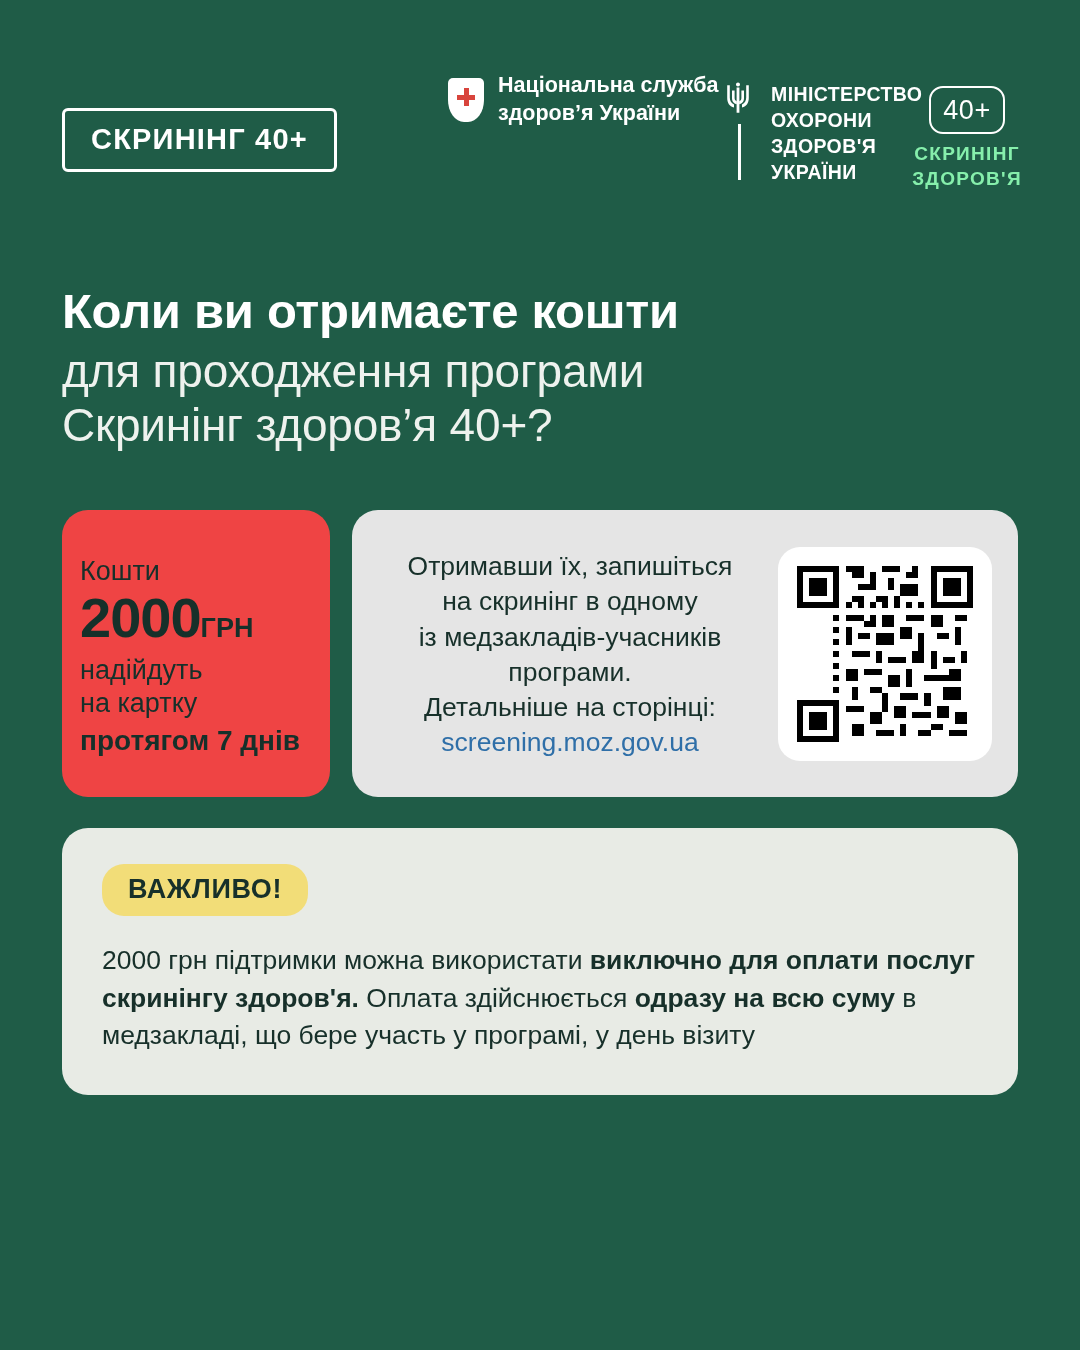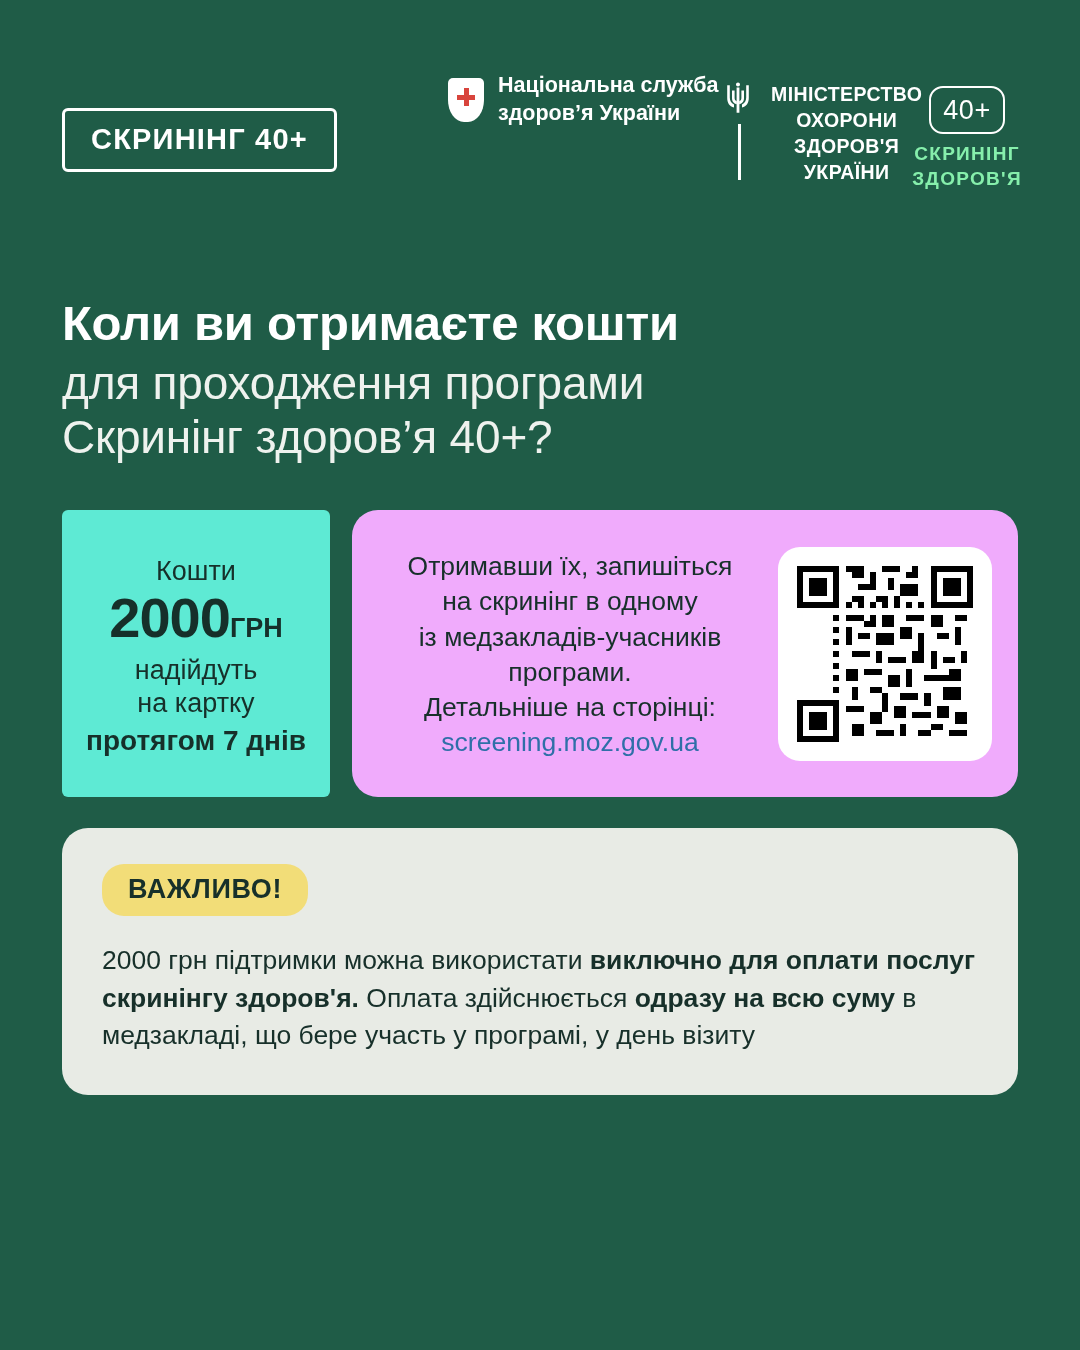--- a/index.html
+++ b/index.html
@@ -76,21 +76,20 @@
     white-space: pre-line;
   }
 
   .moz-logo {
     position: absolute;
     left: 725px;
     top: 82px;
     display: flex;
     align-items: flex-start;
     gap: 16px;
-    text-align: center;
   }
   .moz-emblem {
     width: 30px;
     height: 100px;
     position: relative;
     flex: 0 0 auto;
   }
   .tryzub {
     width: 26px;
     height: 34px;
@@ -139,21 +138,21 @@
     font-weight: bold;
     letter-spacing: 1.3px;
     line-height: 1.3;
     white-space: pre-line;
   }
 
   
   .headline {
     position: absolute;
     left: 62px;
-    top: 296px;
+    top: 284px;
     width: 930px;
   }
   .headline .line1 {
     color: #ffffff;
     font-size: 49px;
     font-weight: bold;
     line-height: 1.12;
     letter-spacing: -0.3px;
   }
   .headline .line2,
@@ -172,25 +171,24 @@
     left: 62px;
     top: 510px;
     width: 956px;
     display: flex;
     gap: 22px;
     align-items: stretch;
   }
 
   .card-yellow {
     width: 268px;
-    background: #5eead4;
-    border-radius: 6px;
+    background: #ef4444;
+    border-radius: 26px;
     padding: 46px 18px 40px 18px;
     color: #16302a;
-    text-align: center;
     display: flex;
     flex-direction: column;
     justify-content: center;
   }
   .card-yellow .kw-top {
     font-size: 27px;
     line-height: 1.15;
   }
   .card-yellow .kw-amount {
     margin-top: 2px;
@@ -213,21 +211,21 @@
   }
   .card-yellow .kw-strong {
     margin-top: 4px;
     font-size: 28px;
     font-weight: bold;
     line-height: 1.2;
   }
 
   .card-light {
     flex: 1;
-    background: #f0abfc;
+    background: #e5e5e5;
     border-radius: 26px;
     padding: 30px 26px 30px 34px;
     display: flex;
     align-items: center;
     gap: 24px;
   }
   .card-light .text-col {
     flex: 1;
     text-align: center;
     color: #17302a;

